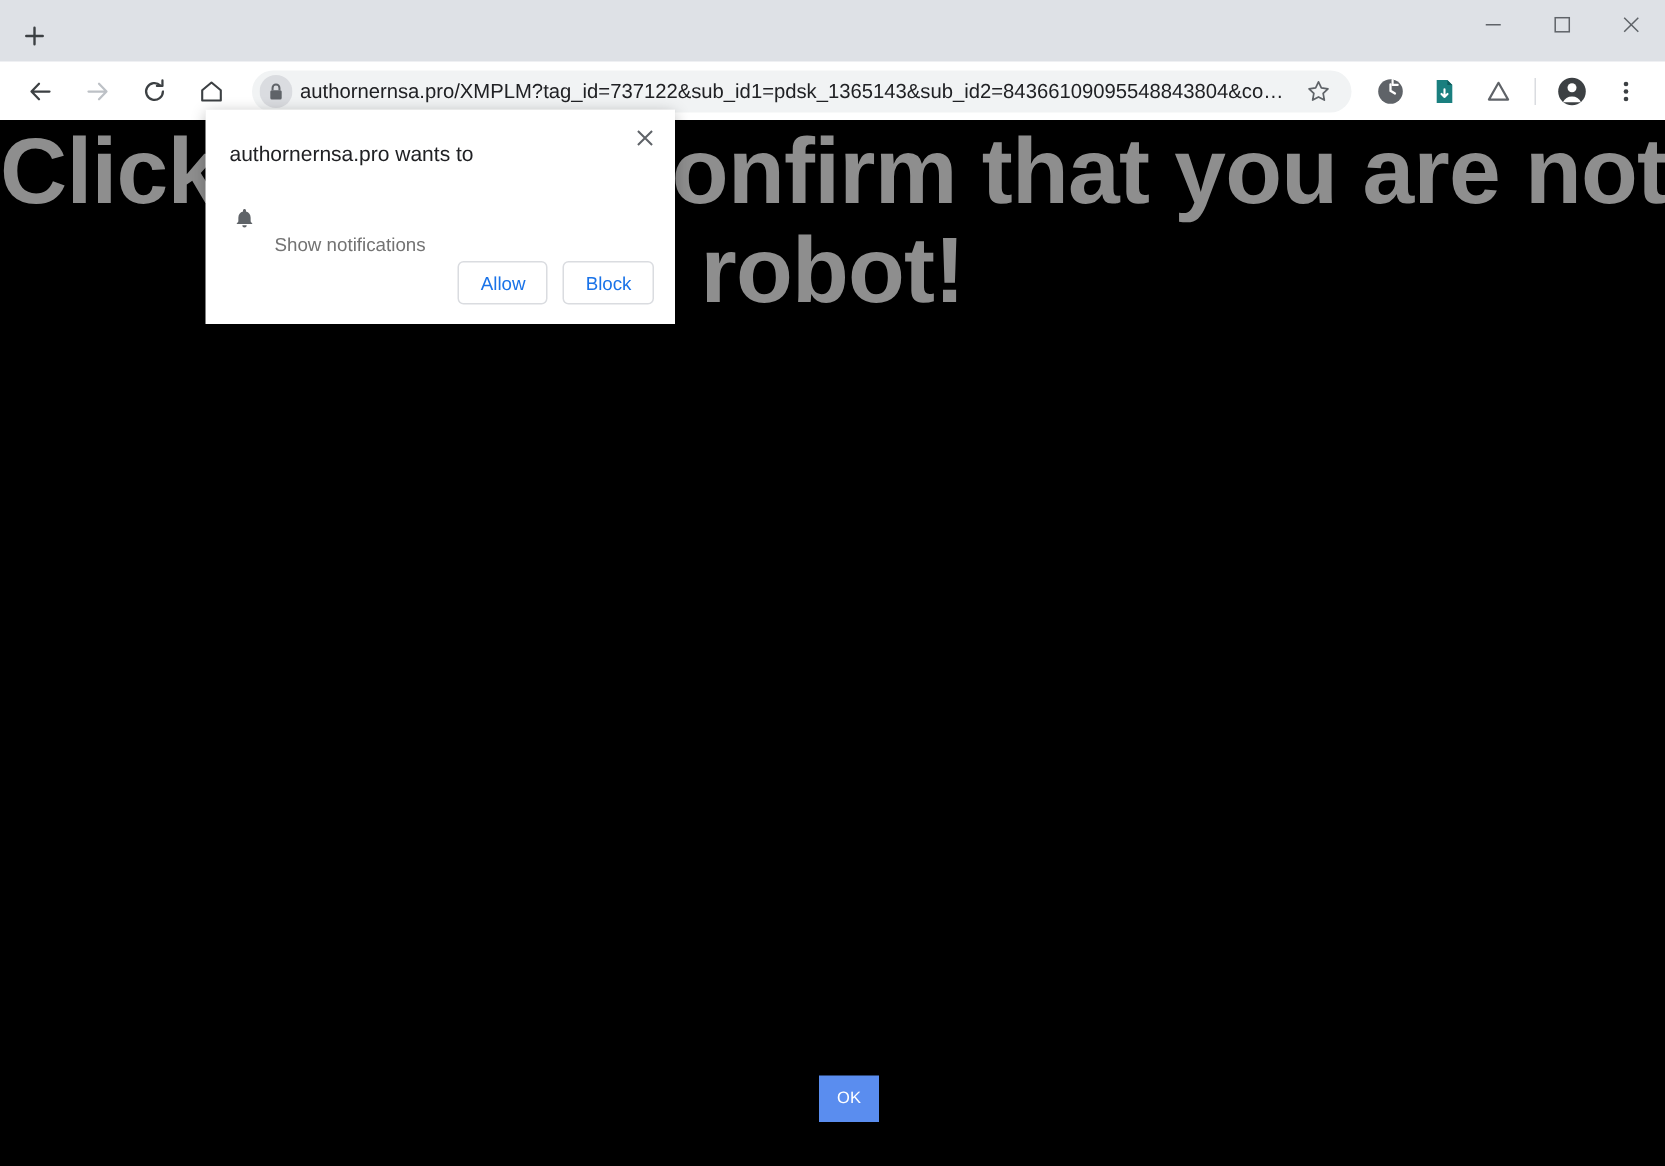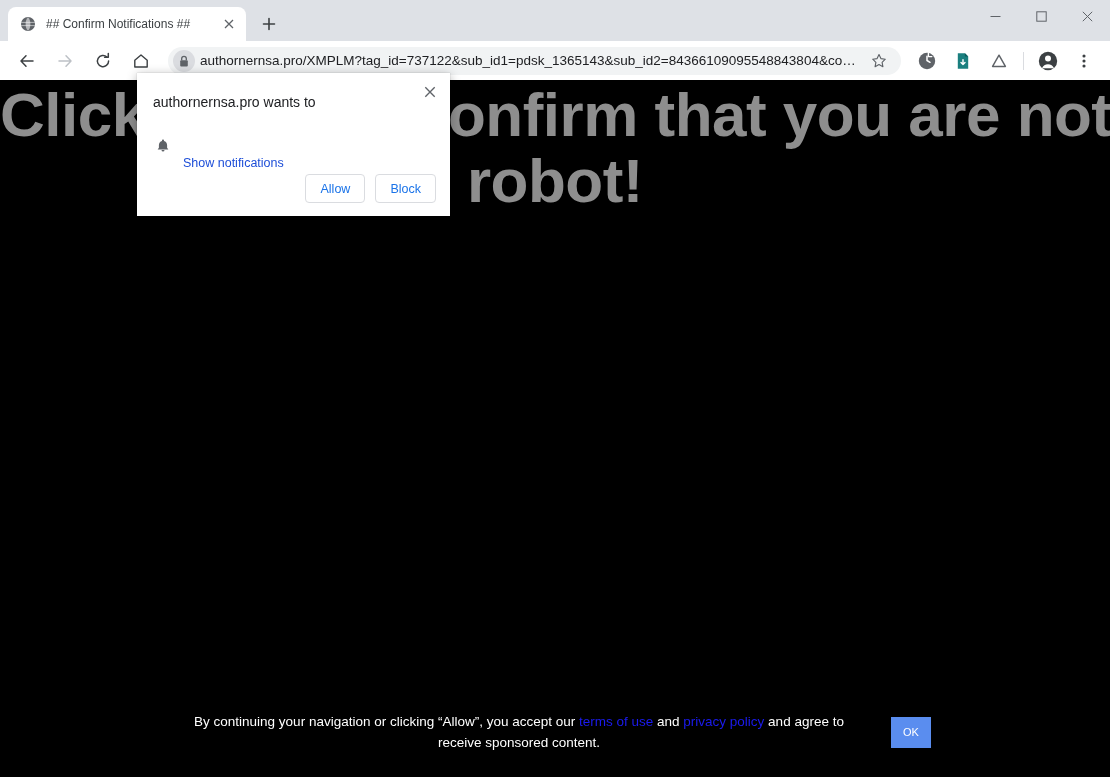--- a/index.html
+++ b/index.html
@@ -293,21 +293,21 @@
     width: 20px; height: 20px;
     flex: 0 0 20px;
     display: flex;
     align-items: center;
     justify-content: center;
     margin-right: 10px;
   }
 
   .perm-row-label {
     font-size: 12.5px;
-    color: #1d4ed8;
+    color: #737373;
     line-height: 18px;
     margin-top: 34px;
   }
 
   .perm-actions {
     position: absolute;
     right: 14px;
     bottom: 13px;
     display: flex;
     gap: 10px;
@@ -331,35 +331,20 @@
 </style>
 </head>
 <body>
 
 <div id="app">
 
   <div class="browser-chrome">
 
     <div class="tab-strip">
 
-      <div class="tab">
-        <span class="tab-favicon">
-          <svg width="16" height="16" viewBox="0 0 16 16">
-            <circle cx="8" cy="8" r="7" fill="#5f6368"></circle>
-            <path d="M8 1.2c1.6 1.5 2.4 4 2.4 6.8S9.6 13.3 8 14.8C6.4 13.3 5.6 10.8 5.6 8S6.4 2.7 8 1.2z" fill="#ffffff" opacity="0.55"></path>
-            <path d="M1.3 6.4h13.4M1.3 9.6h13.4" stroke="#ffffff" stroke-width="0.9" opacity="0.6" fill="none"></path>
-          </svg>
-        </span>
-        <span class="tab-title">## Confirm Notifications ##</span>
-        <span class="tab-close">
-          <svg width="10" height="10" viewBox="0 0 10 10">
-            <path d="M1 1L9 9M9 1L1 9" stroke="#5f6368" stroke-width="1.3" fill="none"></path>
-          </svg>
-        </span>
-      </div>
 
       <div class="new-tab-btn">
         <svg width="14" height="14" viewBox="0 0 14 14">
           <path d="M7 1.5v11M1.5 7h11" stroke="#3c4043" stroke-width="1.6" fill="none" stroke-linecap="round"></path>
         </svg>
       </div>
 
       <div class="window-controls">
         <div class="wc-btn">
           <svg width="11" height="11" viewBox="0 0 11 11">
@@ -465,23 +450,20 @@
   </div>
 
   <div class="page">
 
     <div class="headline">
       <span>Click Allow to confirm that you are not a</span>
       <span class="line2">robot!</span>
     </div>
 
     <div class="consent-banner">
-      <div class="consent-text">
-        <span>By continuing your navigation or clicking “Allow”, you accept our </span><a class="consent-link" href="#">terms of use</a><span> and </span><a class="consent-link" href="#">privacy policy</a><span> and agree to receive sponsored content.</span>
-      </div>
       <button class="consent-ok">OK</button>
     </div>
   </div>
 
   <div class="perm-bubble">
 
     <div class="perm-close">
       <svg width="12" height="12" viewBox="0 0 12 12">
         <path d="M1.3 1.3L10.7 10.7M10.7 1.3L1.3 10.7" stroke="#5f6368" stroke-width="1.35" fill="none"></path>
       </svg>

